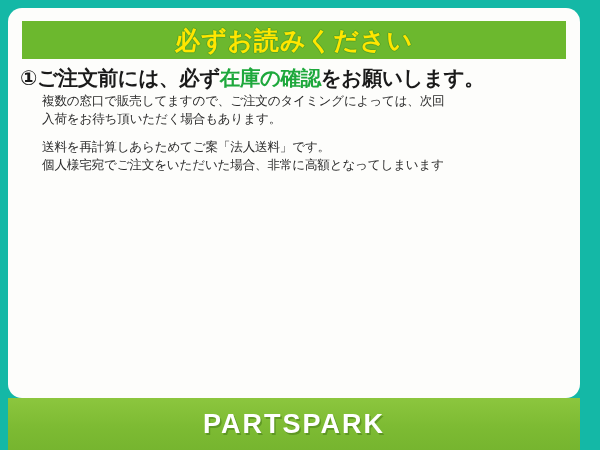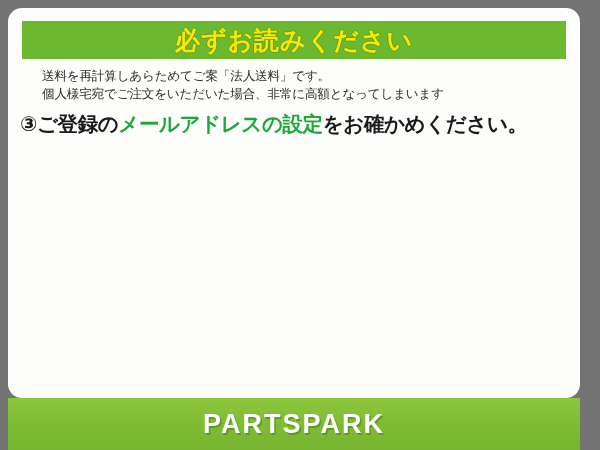--- a/index.html
+++ b/index.html
@@ -13,21 +13,21 @@
     font-family: "Liberation Sans", "DejaVu Sans", sans-serif;
     background: #ffffff;
   }
 
   
   .notice {
     position: relative;
     width: 600px;
     height: 450px;
     box-sizing: border-box;
-    background: #737373;
+    background: #14b8a6;
     padding: 8px 20px 0 8px;
     display: flex;
     flex-direction: column;
     justify-content: space-between;
   }
 
   
   .panel {
     position: relative;
     flex: 1 1 auto;
@@ -121,30 +121,36 @@
 <div class="notice">
 
   <div class="panel">
 
     <div class="title-banner">
       <div class="title-text">必ずお読みください</div>
     </div>
 
     <div class="body">
 
+      <div class="item sp1">
+        <div class="item-head"><span class="marker">①</span><span>ご注文前には、必ず</span><span class="hl">在庫の確認</span><span>をお願いします。</span></div>
+        <div class="item-sub">
+          <span class="ln">複数の窓口で販売してますので、ご注文のタイミングによっては、次回</span>
+          <span class="ln">入荷をお待ち頂いただく場合もあります。</span>
+        </div>
+      </div>
 
       <div class="item sp2">
         <div class="item-sub">
           <span class="ln">送料を再計算しあらためてご案「法人送料」です。</span>
           <span class="ln">個人様宅宛でご注文をいただいた場合、非常に高額となってしまいます</span>
         </div>
       </div>
 
       <div class="item">
-        <div class="item-head"><span class="marker">③</span><span>ご登録の</span><span class="hl">メールアドレスの設定</span><span>をお確かめください。</span></div>
         <div class="item-sub">
         </div>
       </div>
 
     </div>
   </div>
 
   <div class="footer">
     <div class="brand">PARTSPARK</div>
   </div>

